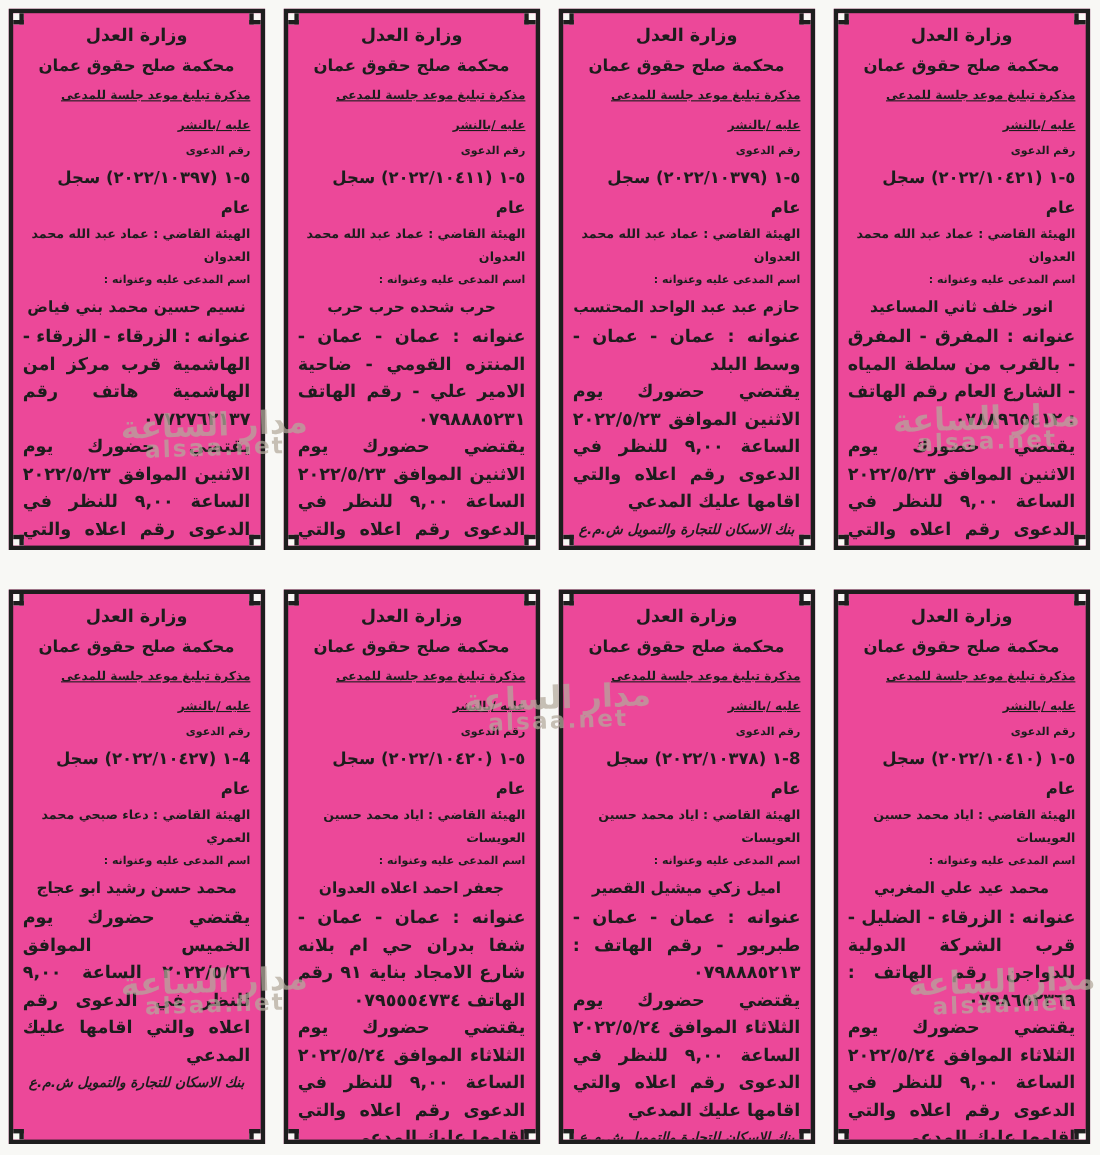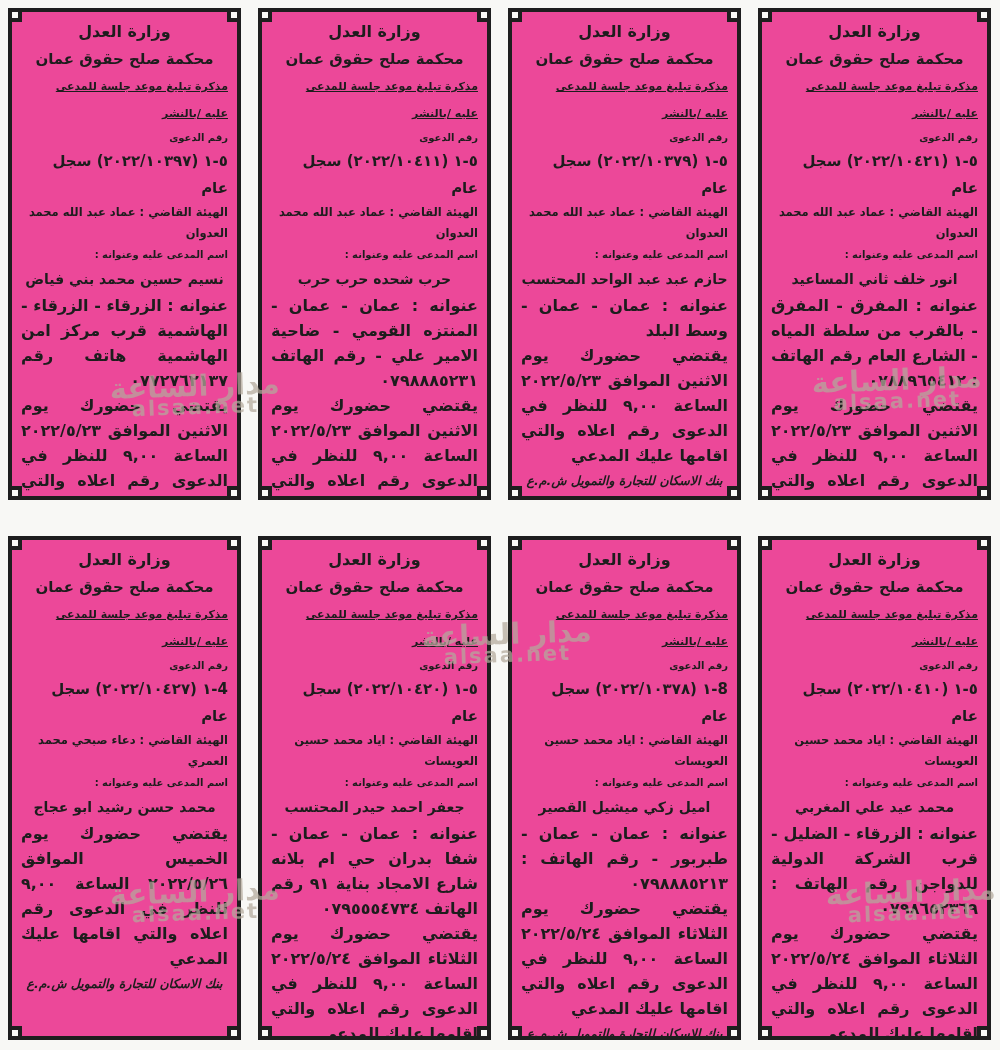--- a/index.html
+++ b/index.html
@@ -181,21 +181,21 @@
     <span class="cnr bl"></span>
     <span class="cnr br"></span>
     <div class="ministry">وزارة العدل</div>
     <div class="court">محكمة صلح حقوق عمان</div>
     <div class="notice">مذكرة تبليغ موعد جلسة للمدعى</div>
     <div class="notice">عليه /بالنشر</div>
     <div class="lbl">رقم الدعوى</div>
     <div class="caseno">٥-١ (٢٠٢٢/١٠٤٢٠) سجل عام</div>
     <div class="judge">الهيئة القاضي : اياد محمد حسين العويسات</div>
     <div class="lbl">اسم المدعى عليه وعنوانه :</div>
-    <div class="name">جعفر احمد حيدر المحتسب</div>
+    <div class="name">جعفر احمد اعلاه العدوان</div>
     <p class="body">عنوانه : عمان - عمان - شفا بدران حي ام بلانه شارع الامجاد بناية ٩١ رقم الهاتف ٠٧٩٥٥٥٤٧٣٤</p>
     <p class="body">يقتضي حضورك يوم الثلاثاء الموافق ٢٠٢٢/٥/٢٤ الساعة ٩,٠٠ للنظر في الدعوى رقم اعلاه والتي اقامها عليك المدعي</p>
     <div class="party">بنك الاسكان للتجارة والتمويل ش.م.ع</div>
 
   </article>
 
   <article class="card">
     <span class="cnr tl"></span>
     <span class="cnr tr"></span>
     <span class="cnr bl"></span>

